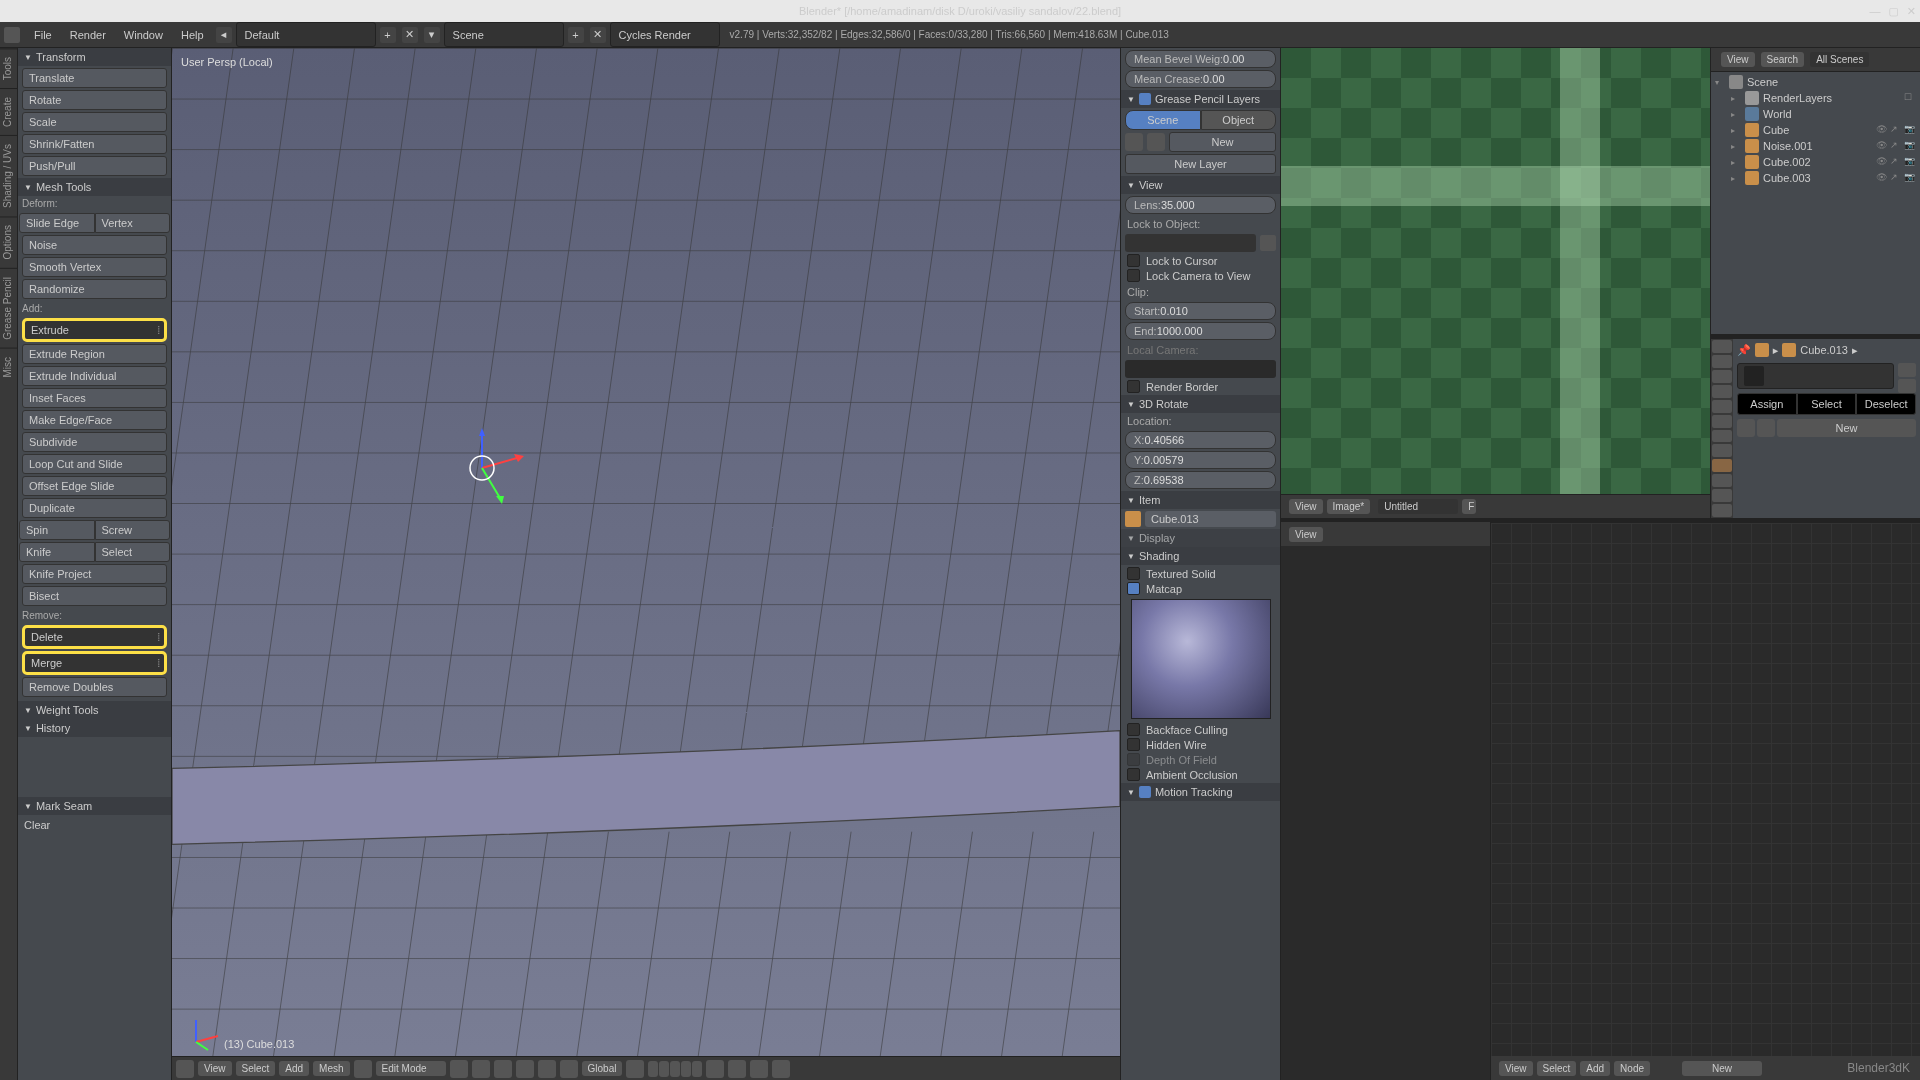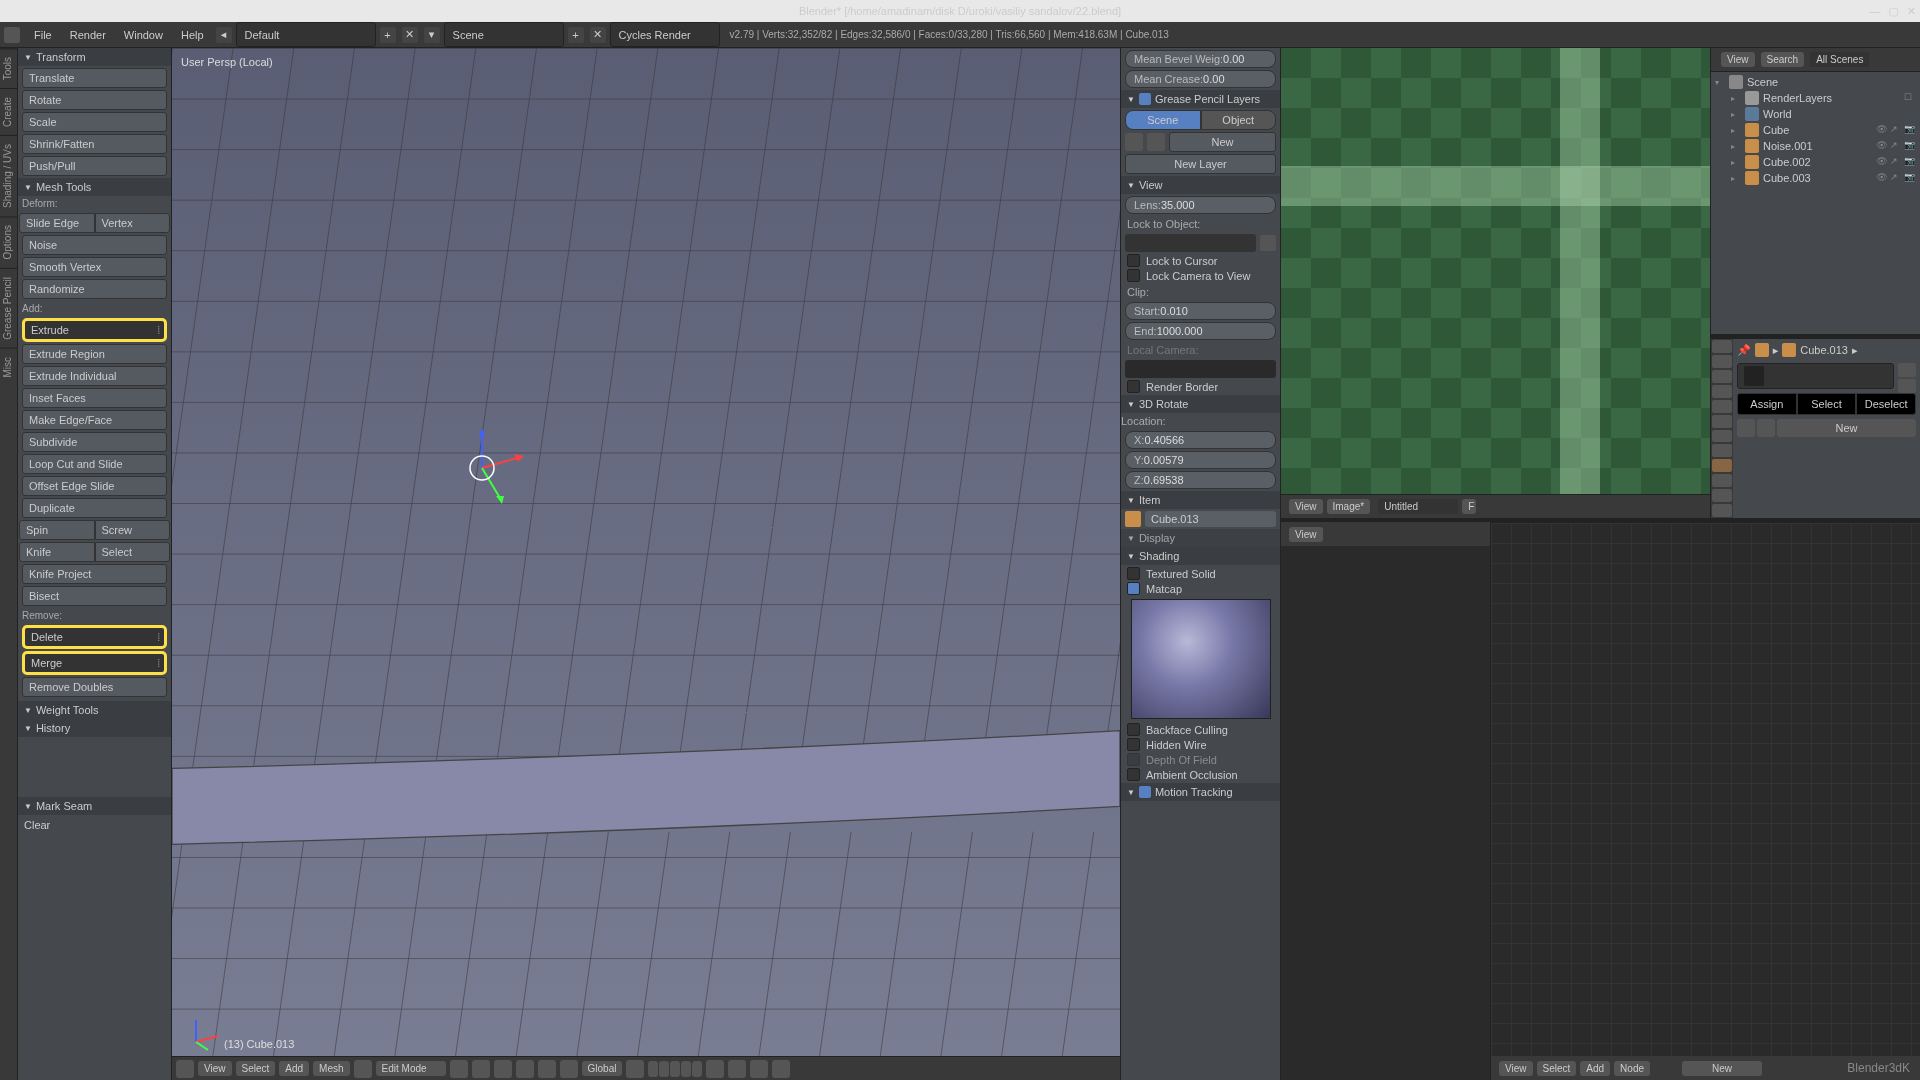--- a/index.html
+++ b/index.html
@@ -302,21 +302,21 @@
       </div>
     <div class="label" style="padding:2px 6px;color:#777">Local Camera:</div>
     <div class="row">
         <div style="flex:1;background:#2a2a2a;height:18px;border-radius:3px"></div>
       </div>
     <div class="check">
         <span class="box"></span>
         <span>Render Border</span>
       </div>
     <div class="header">3D Rotate</div>
-    <div class="label" style="padding:2px 0;color:#aaa">Location:</div>
+    <div class="label" style="padding:2px 6px;color:#aaa">Location:</div>
     <div class="numfield">
         <span class="lbl">X:</span>
         <span class="val">0.40566</span>
       </div>
     <div class="numfield">
         <span class="lbl">Y:</span>
         <span class="val">0.00579</span>
       </div>
     <div class="numfield">
         <span class="lbl">Z:</span>

